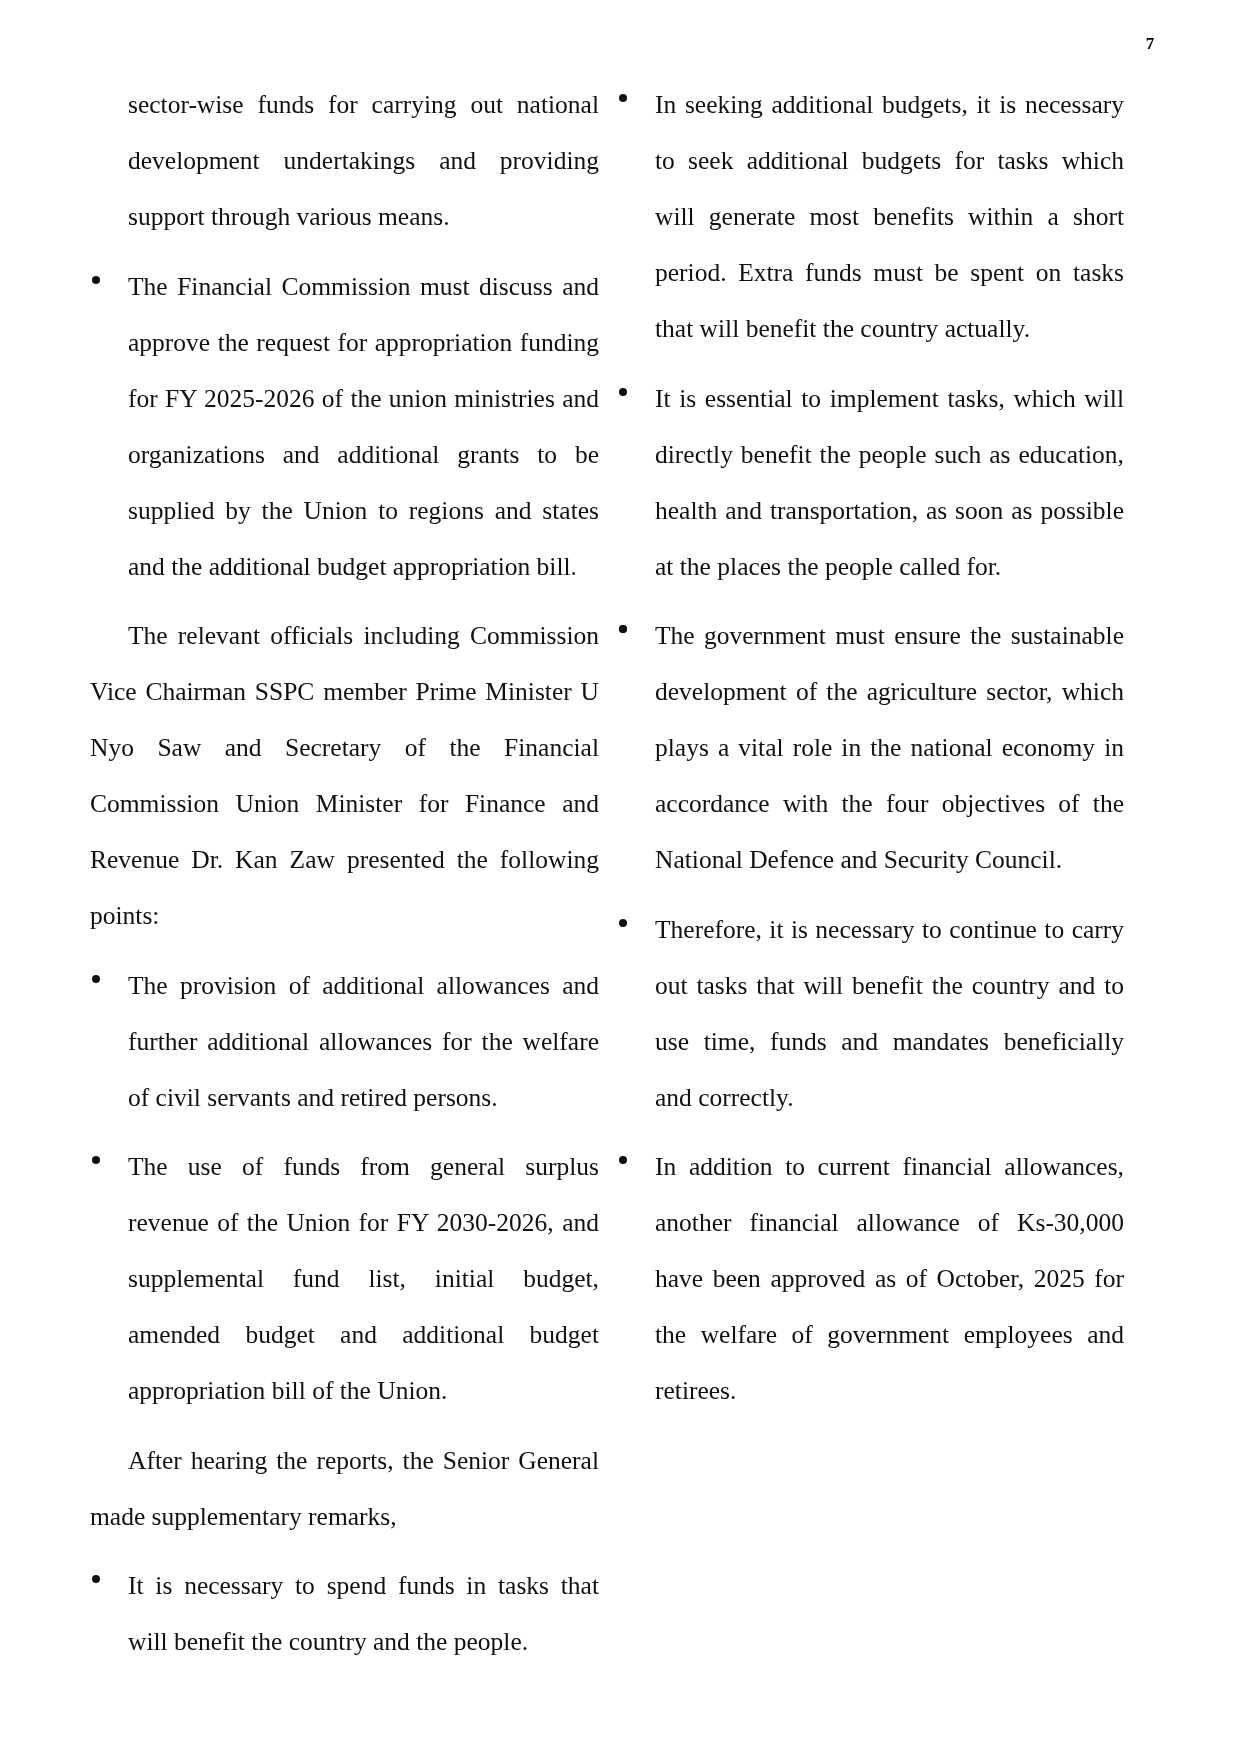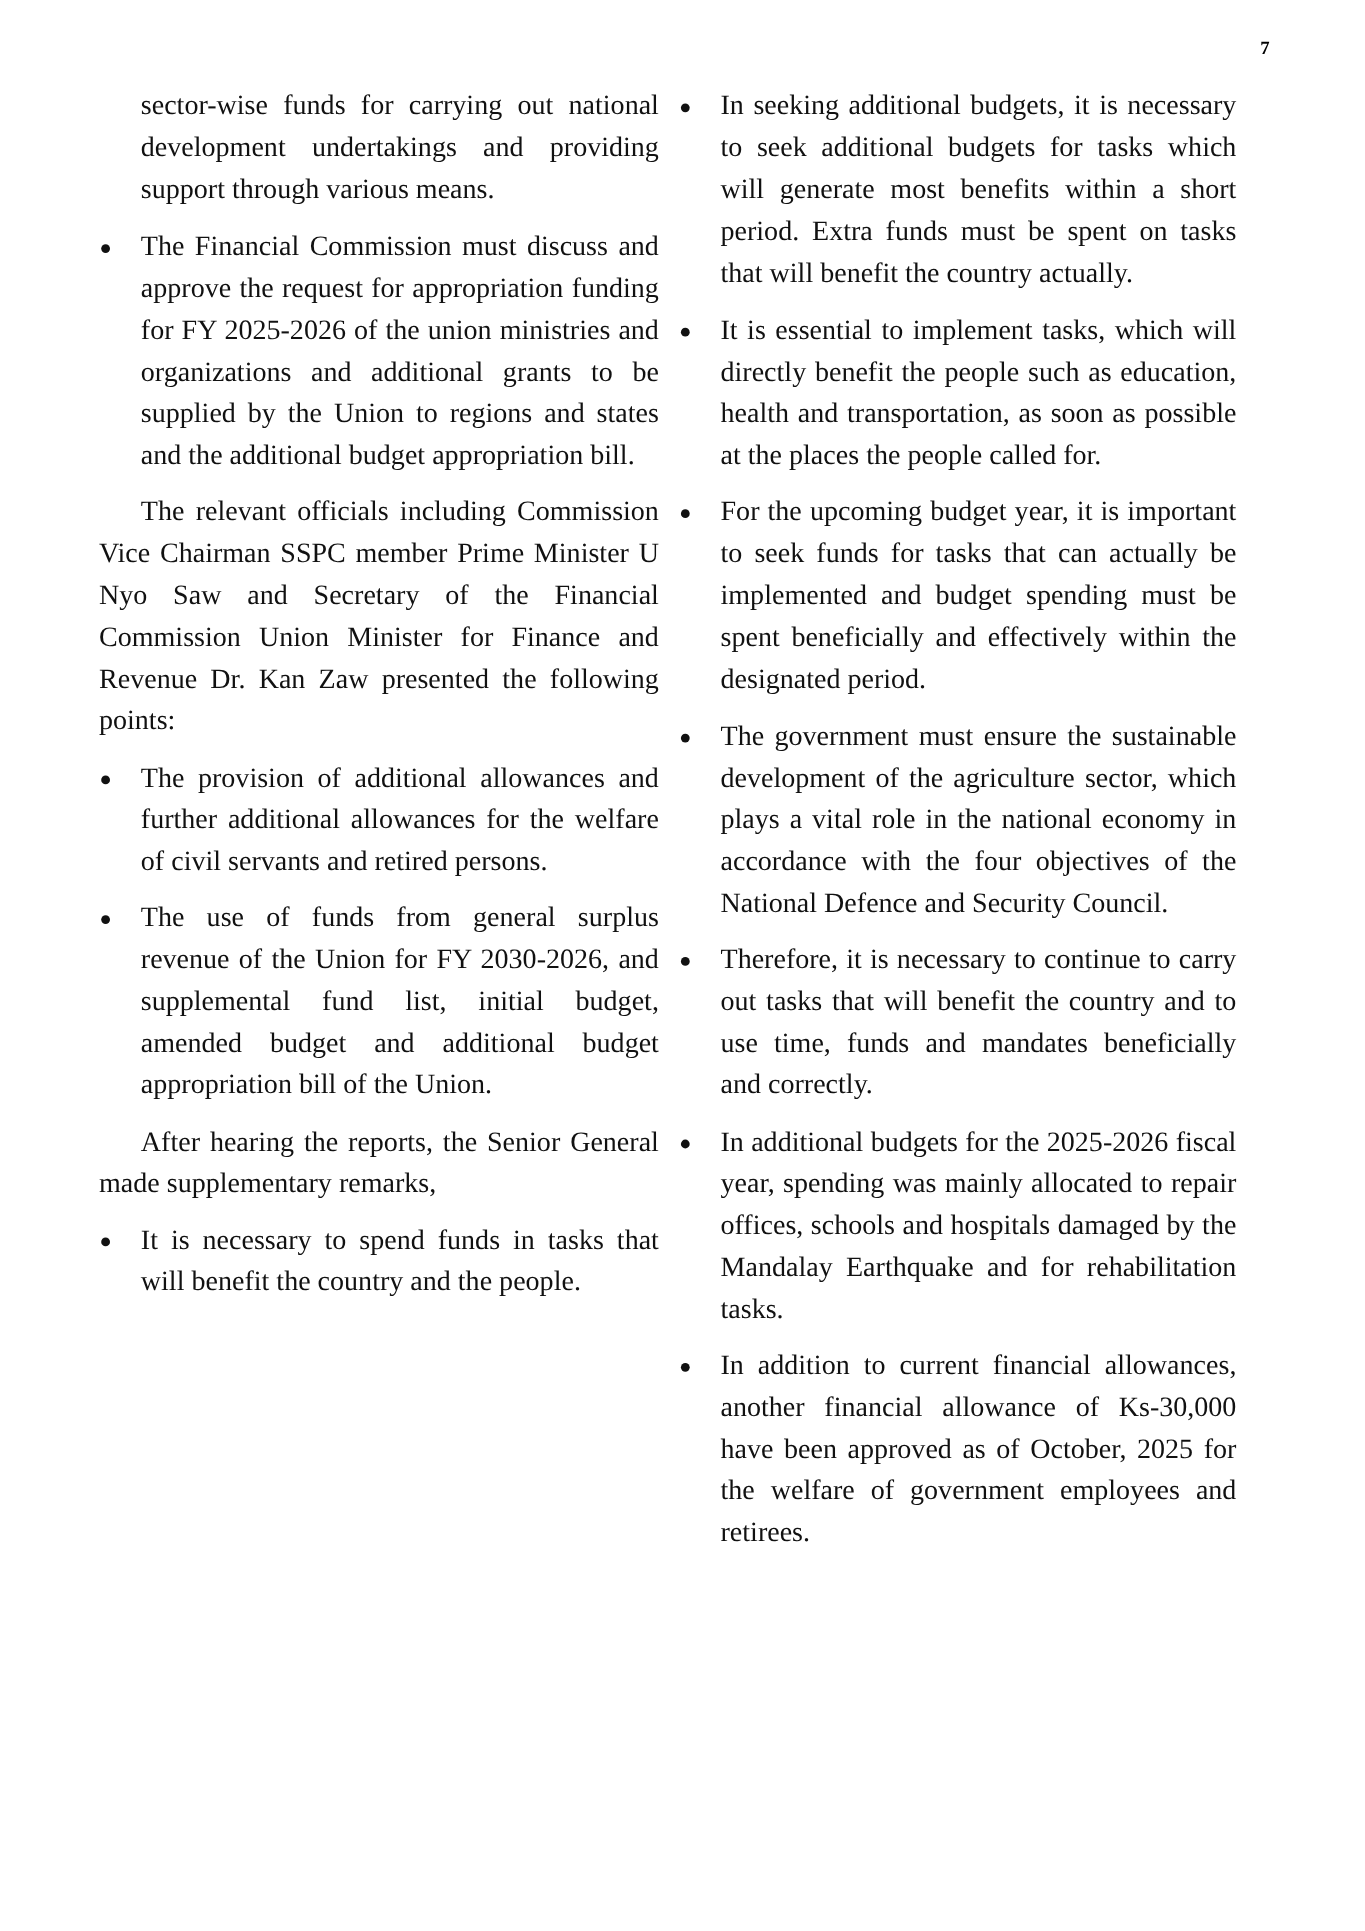--- a/index.html
+++ b/index.html
@@ -4,21 +4,21 @@
 <style>
   html, body { margin: 0; padding: 0; background: #ffffff; }
   body { width: 1241px; height: 1755px; position: relative; overflow: hidden; }
   .page-number {
     position: absolute; left: 1138px; top: 34px; width: 24px;
     font-family: "Liberation Serif", serif; font-weight: bold; font-size: 17px;
     color: #000; text-align: center;
   }
   .column {
     position: absolute; top: 77px;
-    font-family: "Liberation Serif", serif; font-size: 25.5px; line-height: 38px;
+    font-family: "Liberation Serif", serif; font-size: 25.5px; line-height: 56px;
     color: #111;
   }
   .col-left { left: 90px; width: 509px; }
   .col-right { left: 617px; width: 507px; }
   .para {
     margin: 0 0 13.5px 0; text-align: justify; text-indent: 38px;
     hyphens: manual;
   }
   .para.cont { text-indent: 0; padding-left: 38px; }
   .bullet {
@@ -60,31 +60,26 @@
   <div class="bullet">
     <span class="dot"></span>
     <span>In seeking additional budgets, it is necessary to seek additional budgets for tasks which will generate most benefits within a short period. Extra funds must be spent on tasks that will benefit the country actually.</span>
   </div>
   <div class="bullet">
     <span class="dot"></span>
     <span>It is essential to implement tasks, which will directly benefit the people such as education, health and transportation, as soon as possible at the places the people called for.</span>
   </div>
   <div class="bullet">
     <span class="dot"></span>
-    <span>For the upcoming budget year, it is important to seek funds for tasks that can actually be implemented and budget spending must be spent beneficially and effectively within the designated period.</span>
   </div>
   <div class="bullet">
     <span class="dot"></span>
     <span>The government must ensure the sustainable development of the agriculture sector, which plays a vital role in the national economy in accordance with the four objectives of the National Defence and Security Council.</span>
   </div>
   <div class="bullet">
     <span class="dot"></span>
     <span>Therefore, it is necessary to continue to carry out tasks that will benefit the country and to use time, funds and mandates beneficially and correctly.</span>
   </div>
   <div class="bullet">
     <span class="dot"></span>
-    <span>In additional budgets for the 2025-2026 fiscal year, spending was mainly allocated to repair offices, schools and hospitals damaged by the Mandalay Earthquake and for rehabilitation tasks.</span>
-  </div>
-  <div class="bullet">
-    <span class="dot"></span>
     <span>In addition to current financial allowances, another financial allowance of Ks-30,000 have been approved as of October, 2025 for the welfare of government employees and retirees.</span>
   </div>
 </div>
 
 </body></html>

